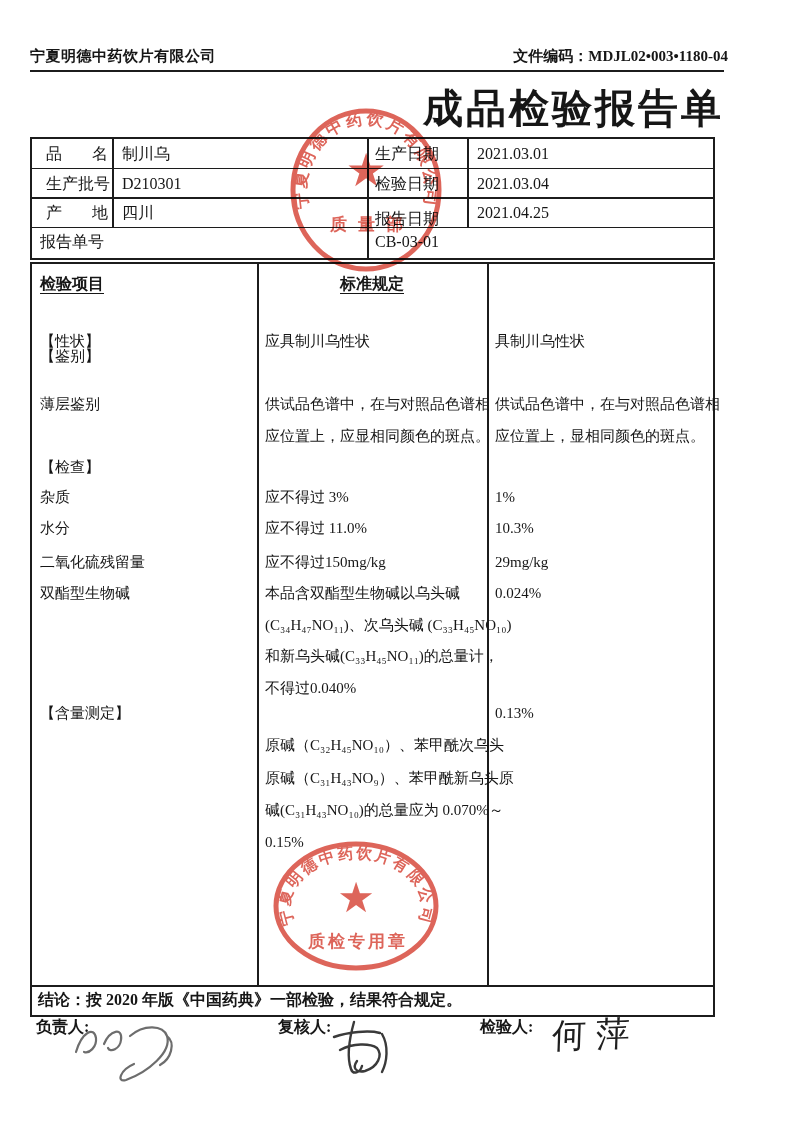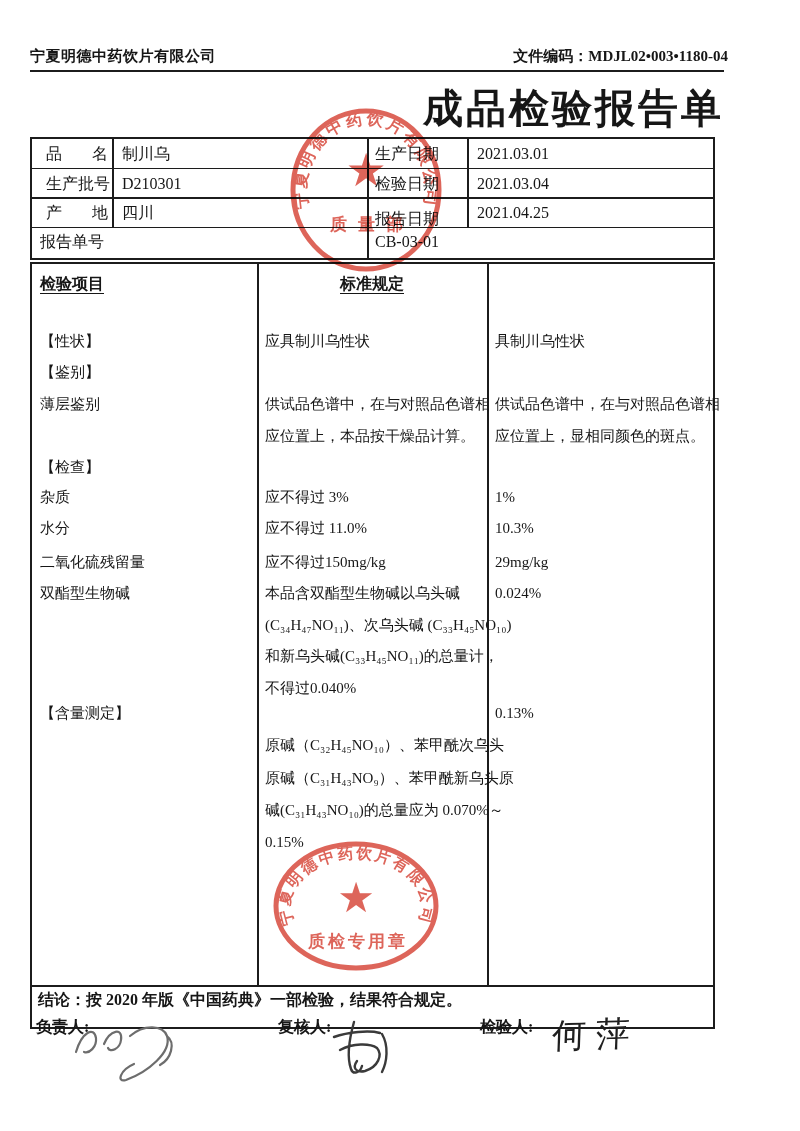--- a/index.html
+++ b/index.html
@@ -24,21 +24,21 @@
   .main{left:30px;top:262px;width:681px;height:721px;border:2px solid #1c1c1c;}
   .main .v{position:absolute;top:0;height:100%;width:1.6px;background:#1c1c1c;}
   .tline{position:absolute;height:24px;line-height:24px;font-size:15px;white-space:nowrap;}
   .c1{left:8px;}
   .c2{left:233px;font-family:Liberation Serif, serif;}
   .c3{left:463px;}
   .th{font-weight:600;text-decoration:underline;text-underline-offset:4px;font-size:16px;}
   .thc{text-align:center;}
   
   .concl{left:30px;top:985px;width:675px;height:22px;border:2px solid #1c1c1c;
-         padding:2px 0 16px 6px;font-size:16px;line-height:22px;font-weight:600;}
+         padding:2px 0 4px 6px;font-size:16px;line-height:22px;font-weight:600;}
   .sig-label{top:1017px;font-size:16px;font-weight:600;}
   .hand{font-size:34px;color:#1f1f1f;letter-spacing:10px;transform:rotate(-2deg) skewX(-4deg);font-weight:500;}
   .scribble{position:absolute;}
   
   .stamp{position:absolute;mix-blend-mode:multiply;opacity:.88;}
 </style>
 </head>
 <body>
 
 <div class="page">
@@ -76,32 +76,32 @@
   </div>
 
   <div class="abs main">
     <div class="v" style="left:225px"></div>
     <div class="v" style="left:455px"></div>
 
     <div class="tline th" style="left:8px;top:8px">检验项目</div>
     <div class="tline th thc" style="left:225px;top:8px;width:230px">标准规定</div>
 
     <div class="tline c1" style="top:65px">【性状】</div>
-    <div class="tline c1" style="top:96px">【鉴别】</div>
+    <div class="tline c1" style="top:80px">【鉴别】</div>
     <div class="tline c1" style="top:128px">薄层鉴别</div>
     <div class="tline c1" style="top:191px">【检查】</div>
     <div class="tline c1" style="top:221px">杂质</div>
     <div class="tline c1" style="top:252px">水分</div>
     <div class="tline c1" style="top:286px">二氧化硫残留量</div>
     <div class="tline c1" style="top:317px">双酯型生物碱</div>
     <div class="tline c1" style="top:437px">【含量测定】</div>
 
     <div class="tline c2" style="top:65px">应具制川乌性状</div>
     <div class="tline c2" style="top:128px">供试品色谱中，在与对照品色谱相</div>
-    <div class="tline c2" style="top:160px">应位置上，本品按干燥品计算。</div>
+    <div class="tline c2" style="top:160px">应位置上，应显相同颜色的斑点。</div>
     <div class="tline c2" style="top:221px">应不得过 3%</div>
     <div class="tline c2" style="top:252px">应不得过 11.0%</div>
     <div class="tline c2" style="top:286px">应不得过150mg/kg</div>
     <div class="tline c2" style="top:317px">本品含双酯型生物碱以乌头碱</div>
     <div class="tline c2" style="top:349px">(C₃₄H₄₇NO₁₁)、次乌头碱 (C₃₃H₄₅NO₁₀)</div>
     <div class="tline c2" style="top:380px">和新乌头碱(C₃₃H₄₅NO₁₁)的总量计，</div>
     <div class="tline c2" style="top:412px">不得过0.040%</div>
     <div class="tline c2" style="top:469px">原碱（C₃₂H₄₅NO₁₀）、苯甲酰次乌头</div>
     <div class="tline c2" style="top:502px">原碱（C₃₁H₄₃NO₉）、苯甲酰新乌头原</div>
     <div class="tline c2" style="top:534px">碱(C₃₁H₄₃NO₁₀)的总量应为 0.070%～</div>

